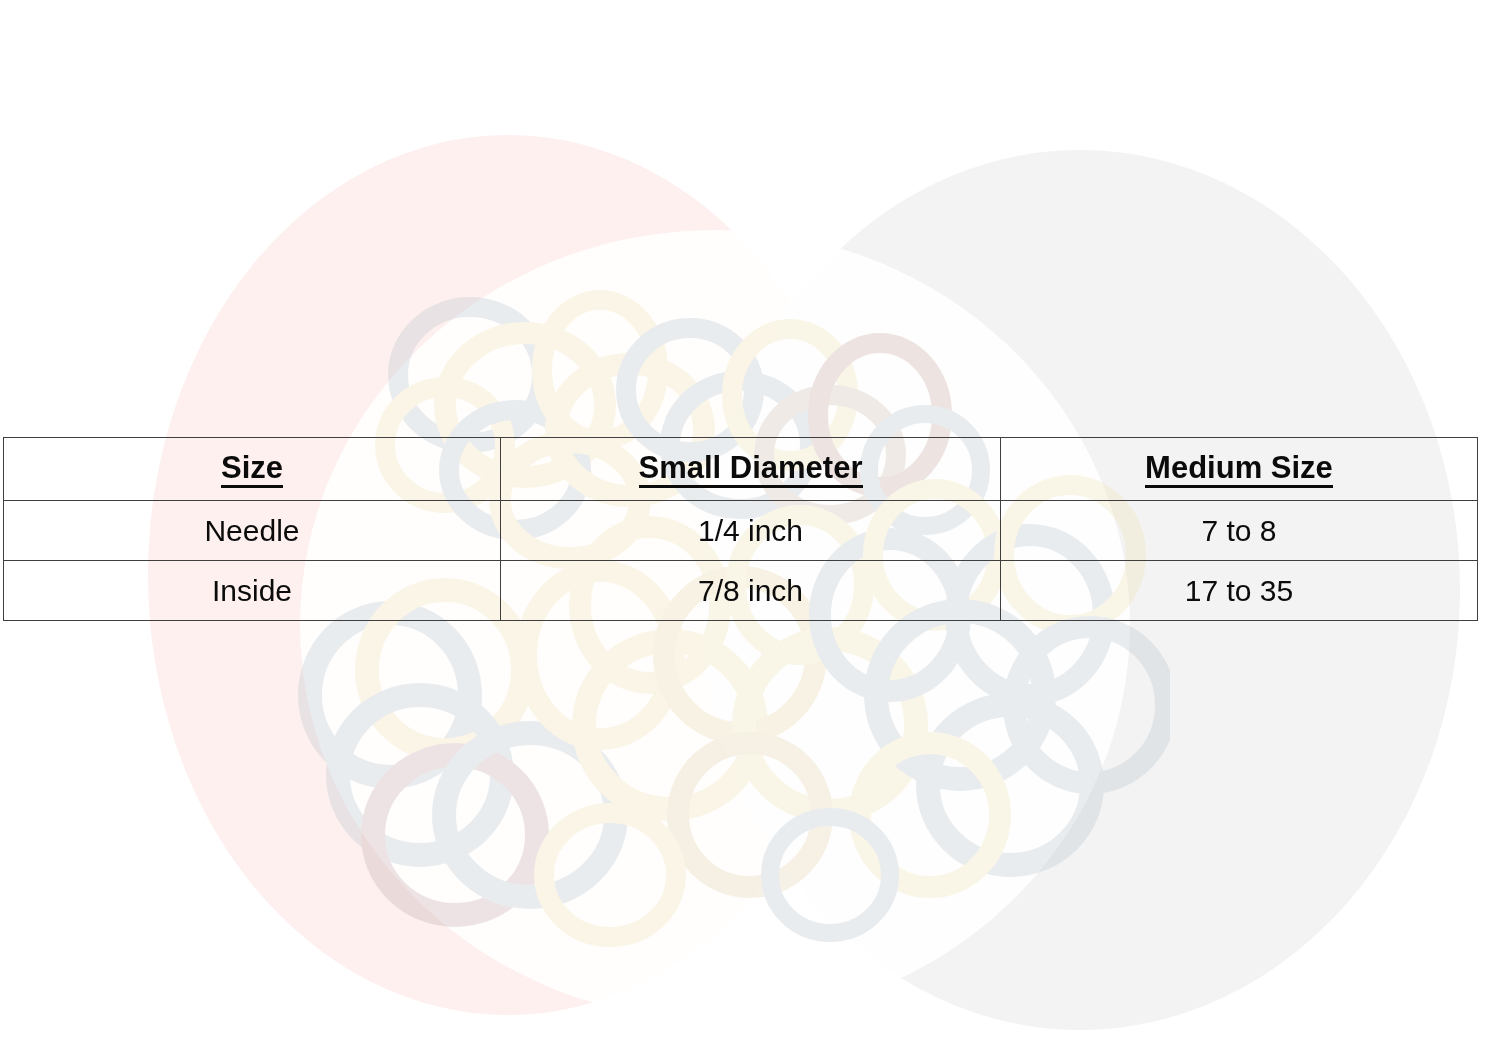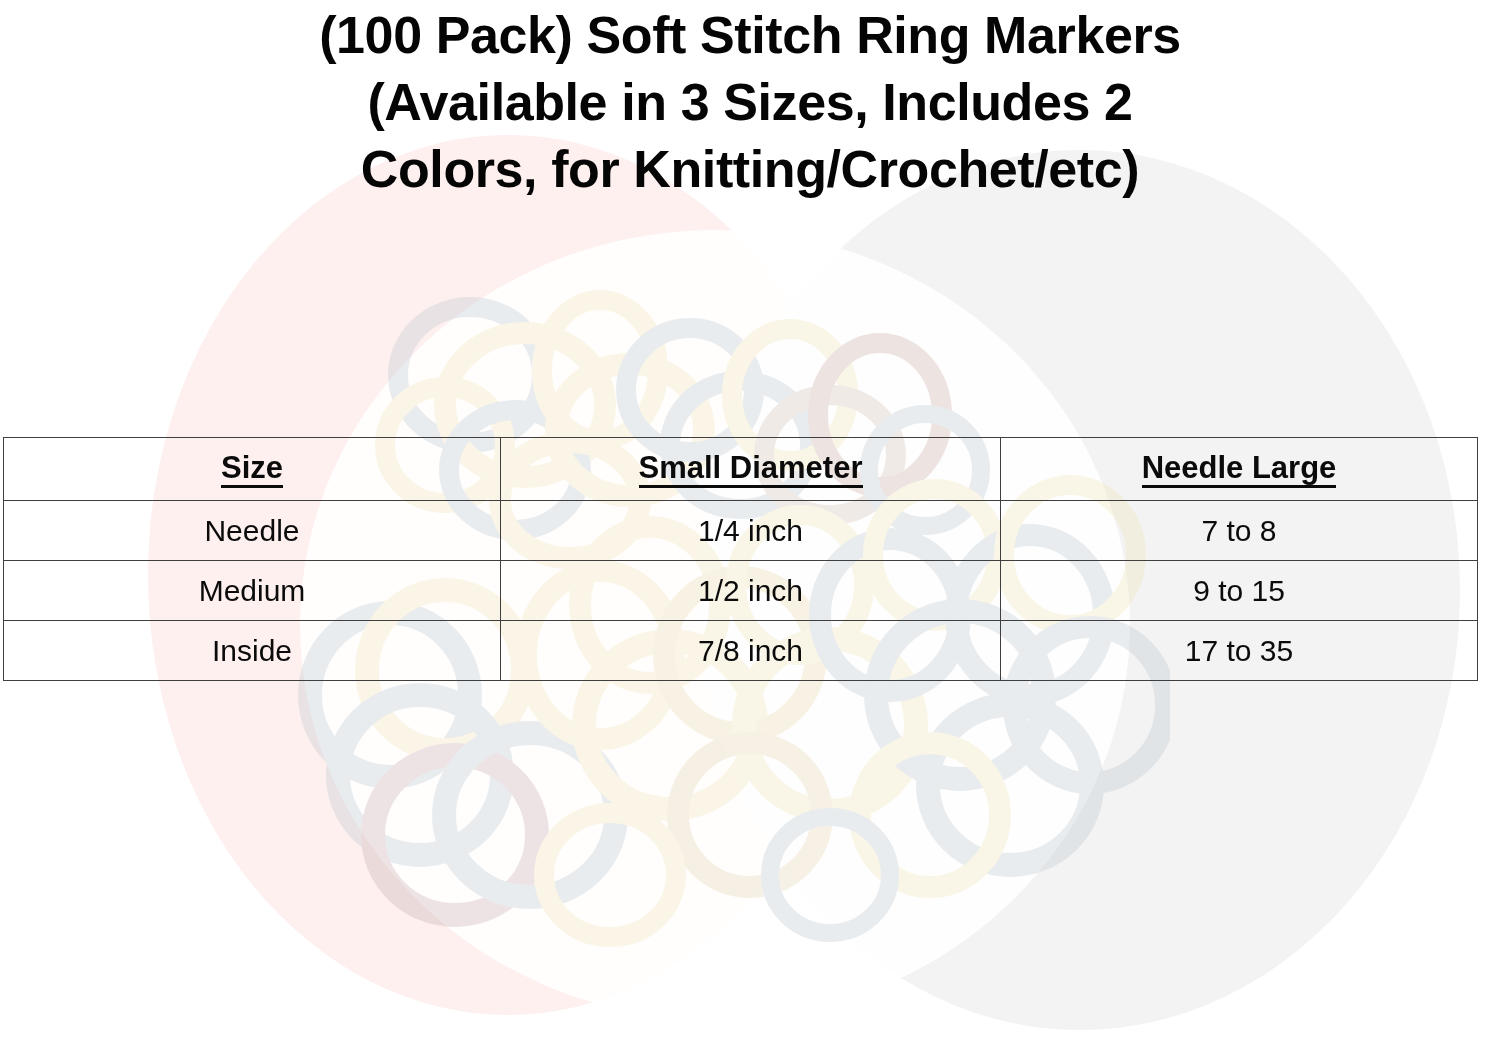--- a/index.html
+++ b/index.html
@@ -169,55 +169,47 @@
           <ellipse cx="740" cy="530" rx="82" ry="80" stroke="#b9c3cc" stroke-width="24"></ellipse>
           <ellipse cx="660" cy="560" rx="70" ry="72" stroke="#efe3b4" stroke-width="22"></ellipse>
           <ellipse cx="480" cy="560" rx="72" ry="72" stroke="#e4d3ae" stroke-width="22"></ellipse>
           <ellipse cx="340" cy="620" rx="66" ry="62" stroke="#efe3b4" stroke-width="20"></ellipse>
           <ellipse cx="560" cy="620" rx="60" ry="58" stroke="#b9c3cc" stroke-width="18"></ellipse>
         </g>
       </svg>
     </div>
   </div>
 
-  <div class="title">(100 Pack) Soft Stitch Ring Markers
-(Available in 3 Sizes, Includes 2
-Colors, for Knitting/Crochet/etc)</div>
 
   <table class="size-table">
     <colgroup>
       <col class="col-size">
       <col class="col-diam">
       <col class="col-needle">
     </colgroup>
     <thead>
       <tr>
         <th>
           <span class="hd">Size</span>
         </th>
         <th>
           <span class="hd">Small Diameter</span>
         </th>
         <th>
-          <span class="hd">Needle Large</span>
+          <span class="hd">Medium Size</span>
         </th>
       </tr>
     </thead>
     <tbody>
       <tr>
         <td>Needle</td>
         <td>1/4 inch</td>
         <td>7 to 8</td>
       </tr>
       <tr>
-        <td>Medium</td>
-        <td>1/2 inch</td>
-        <td>9 to 15</td>
-      </tr>
-      <tr>
         <td>Inside</td>
         <td>7/8 inch</td>
         <td>17 to 35</td>
       </tr>
     </tbody>
   </table>
 
 </div>
 
 </body></html>

